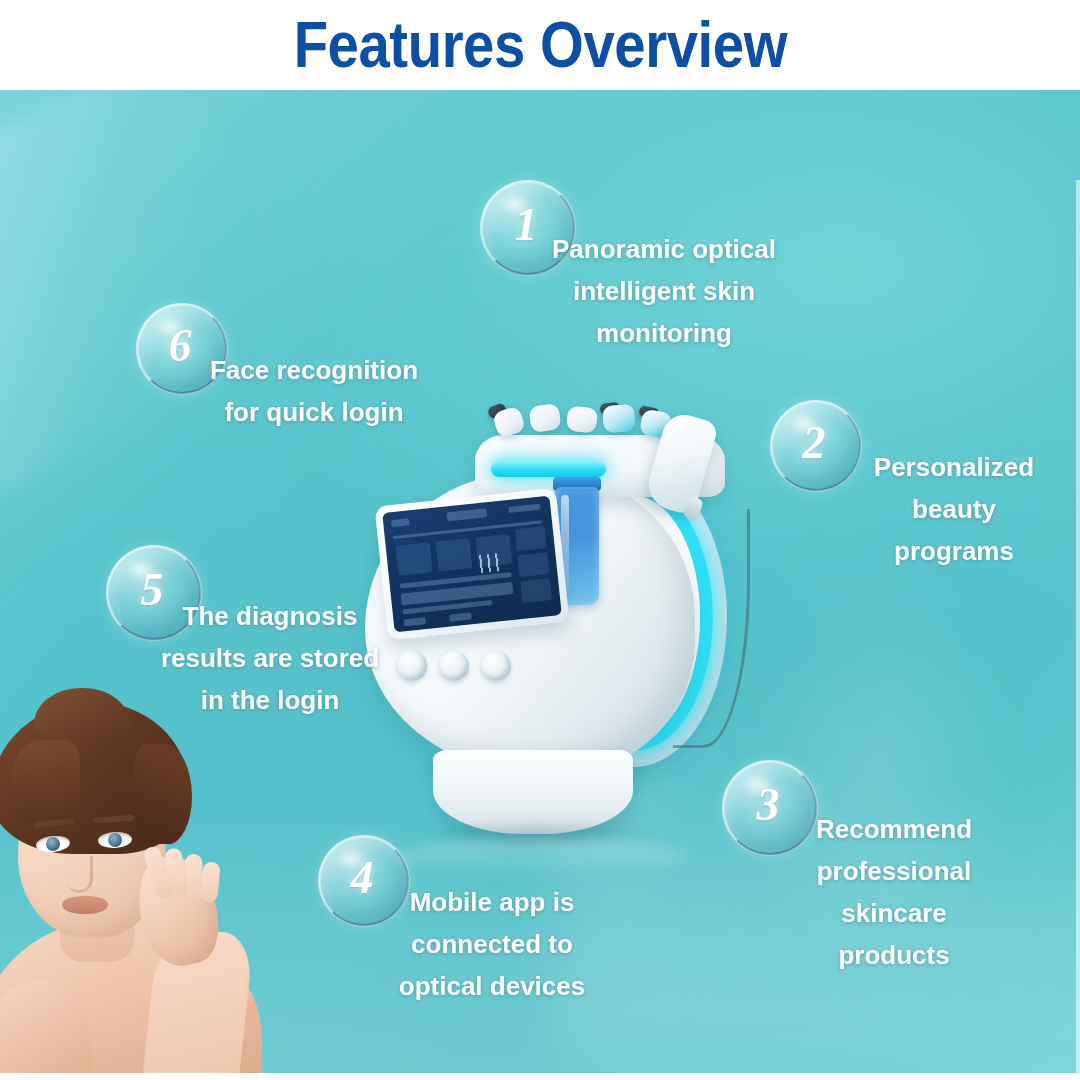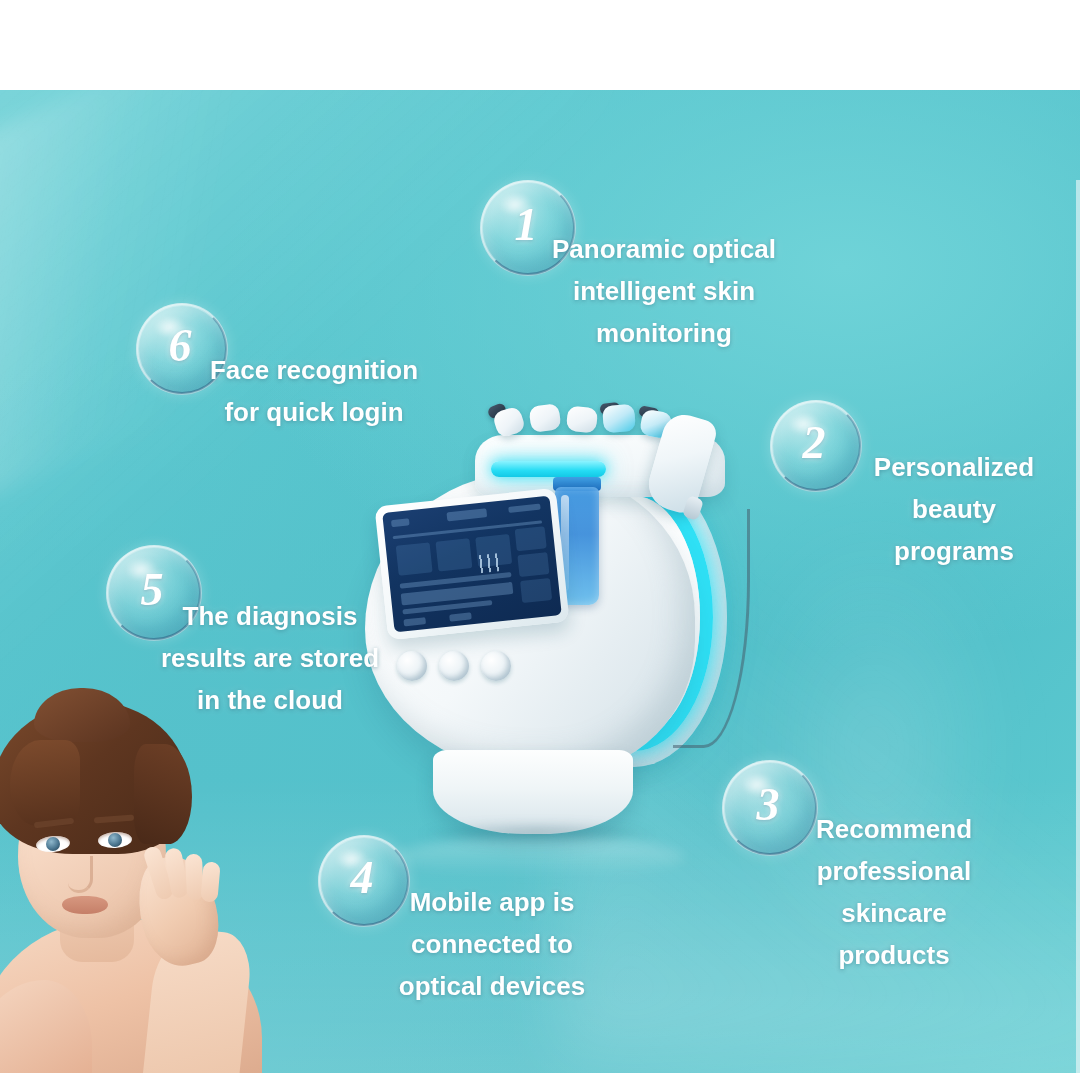--- a/index.html
+++ b/index.html
@@ -558,20 +558,23 @@
     width: 120px; height: 110px;
     background: linear-gradient(150deg, #f6d8c3 0%, #e3ad8f 100%);
     border-radius: 60% 40% 0 0 / 80% 60% 0 0;
   }
 </style>
 </head>
 <body>
 
 <div id="page">
 
+  <div id="title-bar">
+    <div id="title-text">Features Overview</div>
+  </div>
 
   <div id="stage">
     <div id="bg-base"></div>
     <div id="bg-sheen-a"></div>
     <div id="bg-sheen-c"></div>
     <div id="bg-sheen-b"></div>
     <div id="bg-sheen-d"></div>
     <div id="bg-floor"></div>
 
     <div id="device">
@@ -695,21 +698,21 @@
 connected to
 optical devices</div>
     </div>
 
     <div class="feature" id="feature-5">
       <div class="bubble">
         <span class="bubble-number">5</span>
       </div>
       <div class="feature-text">The diagnosis
 results are stored
-in the cloud</div>
+in the login</div>
     </div>
 
     <div class="feature" id="feature-6">
       <div class="bubble">
         <span class="bubble-number">6</span>
       </div>
       <div class="feature-text">Face recognition
 for quick login</div>
     </div>
 

